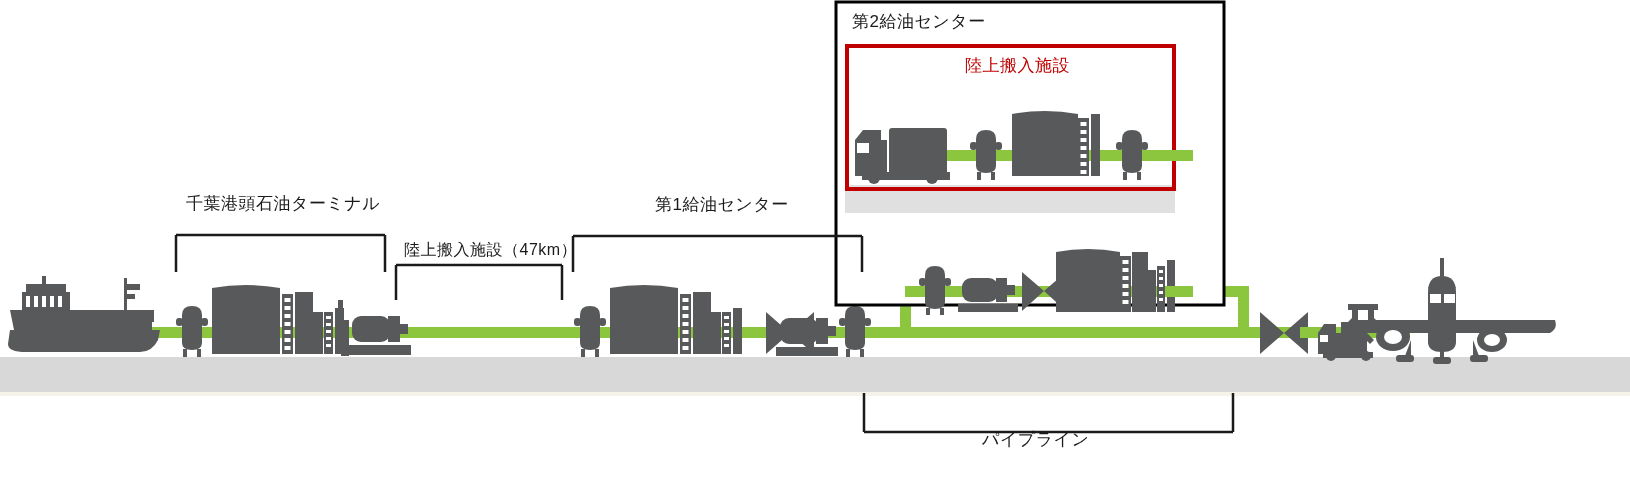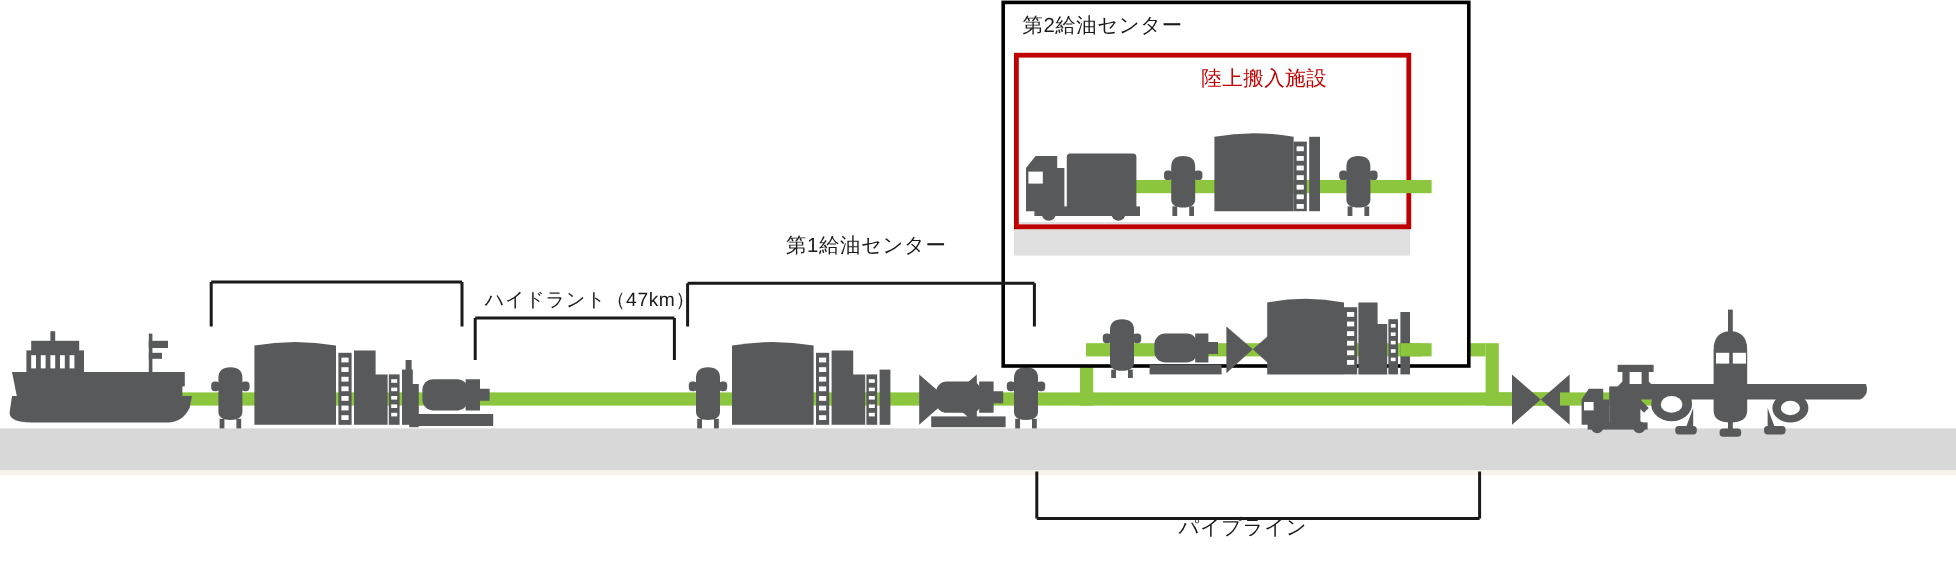--- a/index.html
+++ b/index.html
@@ -1,21 +1,21 @@
 <!DOCTYPE html>
 <html><head>
 <meta charset="utf-8">
 <title>Jet Fuel Supply Chain Diagram</title>
 <style>
   html,body{margin:0;padding:0;background:#ffffff;}
   body{font-family:"Liberation Sans","DejaVu Sans",sans-serif;}
   #stage{position:relative;width:1630px;height:486px;background:#ffffff;overflow:hidden;}
   #stage svg{position:absolute;left:0;top:0;}
   .lbl{position:absolute;font-weight:normal;color:#1a1a1a;white-space:nowrap;letter-spacing:0.5px;}
-  .lbl-red{color:#C00000;margin-left:36px;}
+  .lbl-red{color:#C00000;}
   .f17{font-size:17px;}
   .f16{font-size:16px;}
 </style>
 </head>
 <body>
 
 <div id="stage">
 
   <svg width="1630" height="486" viewBox="0 0 1630 486">
     <defs>
@@ -312,22 +312,23 @@
     <g stroke="#1a1a1a" stroke-width="2.5" fill="none">
       <path d="M573 236 L573 272 M573 236 L862 236 M862 236 L862 272"></path>
     </g>
 
     <g stroke="#1a1a1a" stroke-width="2.5" fill="none">
       <path d="M864 393 L864 432 M864 432 L1233 432 M1233 393 L1233 432"></path>
     </g>
 
   </svg>
 
-
-  <div class="lbl f16" style="left:404px;top:240px;">ハイドラント（47km）</div>
+  <div class="lbl f17" style="left:186px;top:192px;">千葉港頭石油ターミナル</div>
+
+  <div class="lbl f16" style="left:404px;top:240px;">陸上搬入施設（47km）</div>
 
   <div class="lbl f17" style="left:655px;top:193px;">第1給油センター</div>
 
   <div class="lbl f17" style="left:852px;top:10px;">第2給油センター</div>
 
   <div class="lbl f17 lbl-red" style="left:965px;top:54px;">陸上搬入施設</div>
 
   <div class="lbl f17" style="left:982px;top:428px;">パイプライン</div>
 
 </div>

